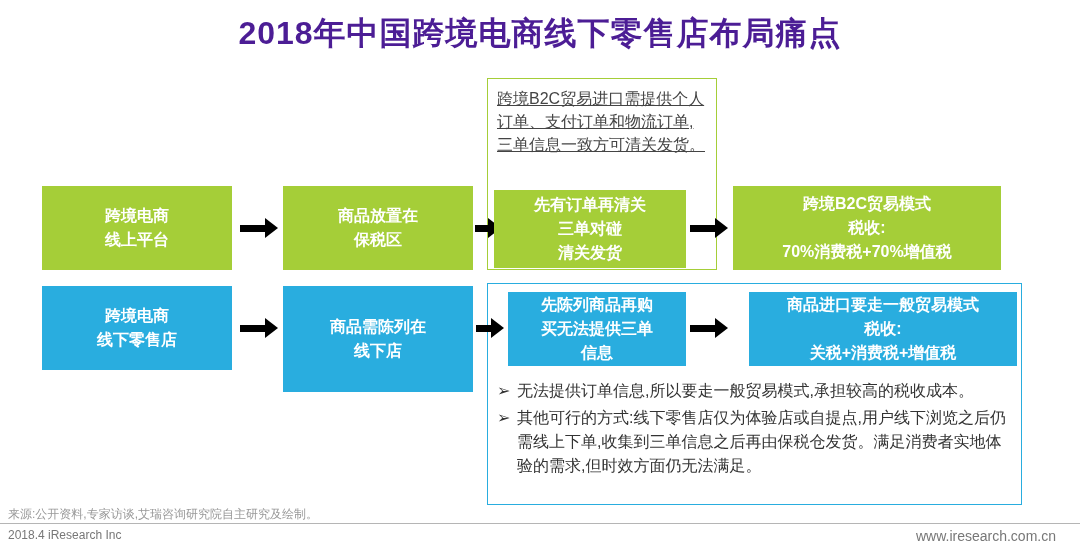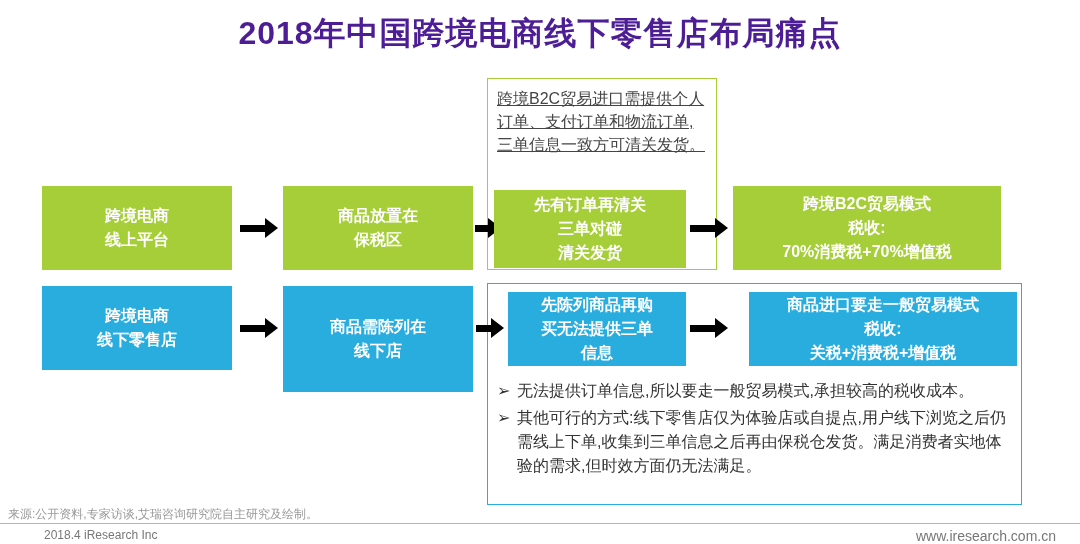--- a/index.html
+++ b/index.html
@@ -37,21 +37,21 @@
   .analysis-box {
     position: absolute; left: 487px; top: 283px; width: 535px; height: 222px;
     border: 1px solid var(--blue); background: #fff; box-sizing: border-box;
   }
   .bullets { position: absolute; left: 497px; top: 379px; width: 516px; }
   .bullet { display: flex; font-size: 16px; color: #333; line-height: 1.5; margin-bottom: 3px; }
   .bullet-marker { flex: 0 0 20px; color: #333; }
   .bullet-text { flex: 1; }
   .source-note { position: absolute; left: 8px; top: 506px; font-size: 12px; color: #999; }
   .footer-line { position: absolute; left: 0; top: 523px; width: 1080px; border-top: 1px solid #b5b5b5; }
-  .footer-left  { position: absolute; left: 8px;  top: 528px; font-size: 12px; color: #777; margin-left: 36px; }
+  .footer-left  { position: absolute; left: 8px;  top: 528px; font-size: 12px; color: #777; }
   .footer-right { position: absolute; right: 24px; top: 528px; font-size: 14px; color: #777; }
 </style>
 </head>
 <body>
 
 <div class="canvas">
 
   <div class="title">2018年中国跨境电商线下零售店布局痛点</div>
 
   <div class="note-box">

